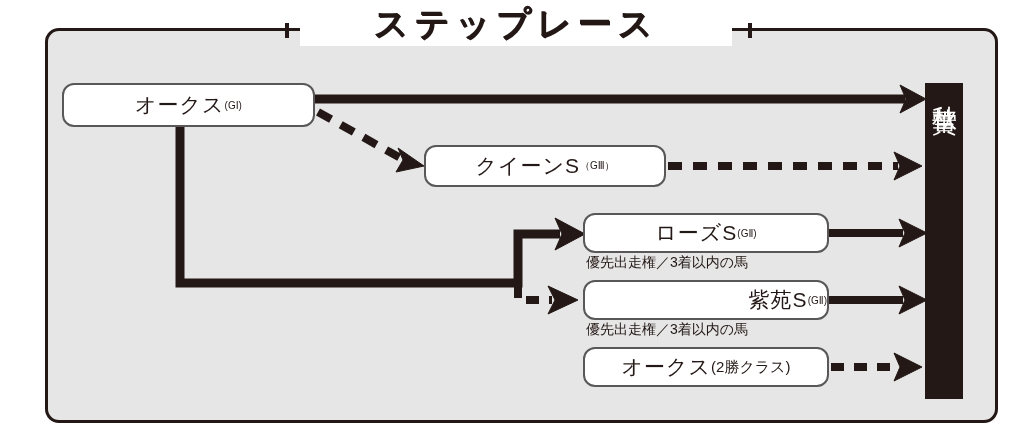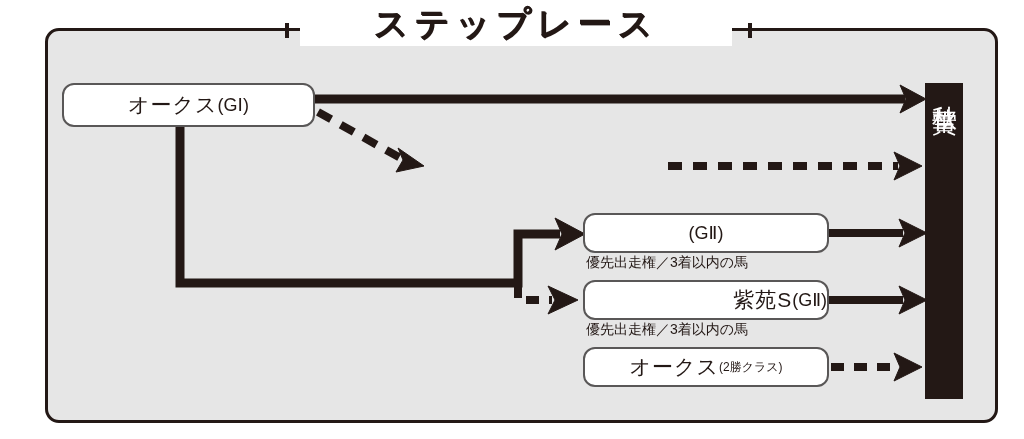--- a/index.html
+++ b/index.html
@@ -51,22 +51,22 @@
     position:absolute;
     background:#ffffff;
     border:2px solid #595757;
     border-radius:12px;
     box-sizing:border-box;
     display:flex;align-items:center;justify-content:center;
     color:#231815;
     white-space:nowrap;
   }
   .node .nm{font-size:21px;letter-spacing:1px;}
-  .node .gr{font-size:18px;letter-spacing:0px;}
-  .node .gr.small{font-size:12px;}
+  .node .gr{font-size:10px;letter-spacing:0px;}
+  .node .gr.small{font-size:15px;}
 
   .n-oaks     {left:62px; top:83px;  width:253px;height:44px;}
   .n-queen    {left:424px;top:145px; width:242px;height:42px;}
   .n-rose     {left:583px;top:213px; width:246px;height:40px;}
   .n-shien    {left:583px;top:280px; width:246px;height:40px;justify-content:flex-end;}
   .n-yuzuki   {left:583px;top:347px; width:246px;height:40px;}
 
   
   .cap-txt{
     position:absolute;
@@ -143,22 +143,27 @@
   </svg>
 
   <div class="goal"></div>
   <div class="goal-label">秋華賞</div>
 
   <div class="node n-oaks">
     <span class="nm">オークス</span>
       <span class="gr">(GⅠ)</span>
   </div>
 
+  <div class="node n-queen">
+    <span class="nm">クイーンS</span>
+      <span class="gr">（GⅢ）</span>
+  </div>
 
   <div class="node n-rose">
+    <span class="nm">ローズS</span>
       <span class="gr">(GⅡ)</span>
   </div>
 
   <div class="node n-shien">
     <span class="nm">紫苑S</span>
       <span class="gr">(GⅡ)</span>
   </div>
 
   <div class="node n-yuzuki">
     <span class="nm">オークス</span>

